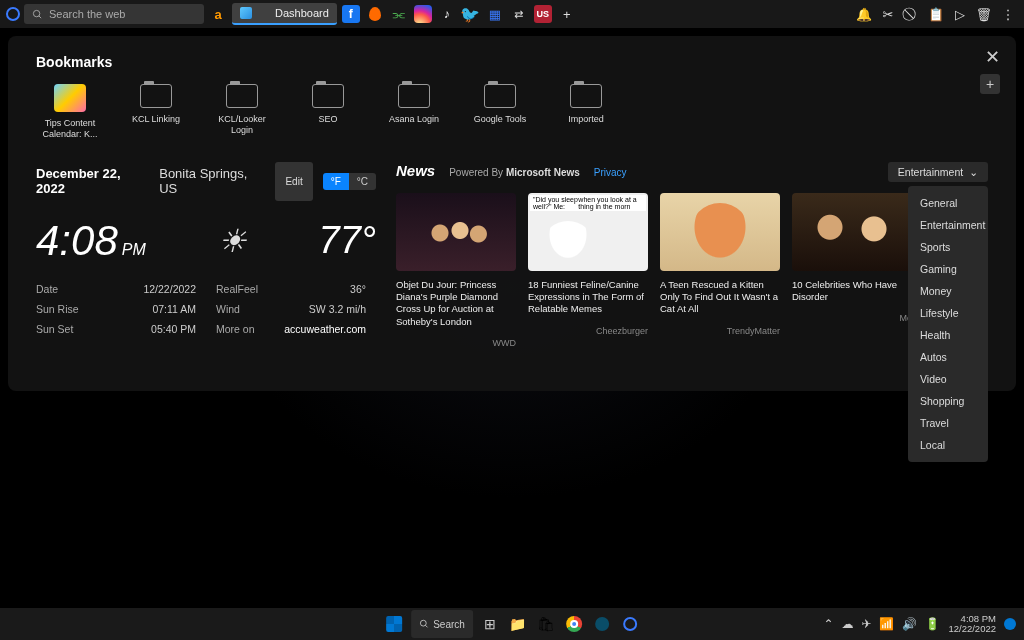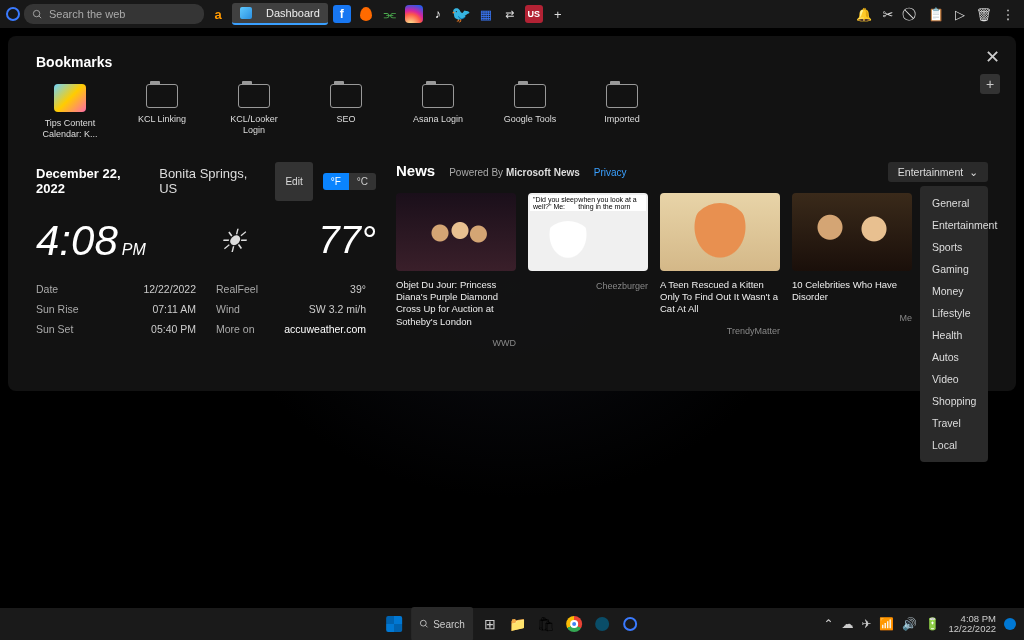--- a/index.html
+++ b/index.html
@@ -3,43 +3,43 @@
 <meta charset="utf-8">
 <style>
 * { margin: 0; padding: 0; box-sizing: border-box; font-family: 'Segoe UI', Arial, sans-serif; }
 body { width: 1024px; height: 640px; background: #000; overflow: hidden; position: relative; }
 
 .desktop-bg { position: absolute; inset: 0; background: radial-gradient(ellipse 400px 300px at 50% 45%, #3a3f5a33, #000 70%); }
 
 
 .browser-bar { position: relative; z-index: 10; height: 28px; background: #181818; display: flex; align-items: center; padding: 0 6px; gap: 4px; }
 .gen-logo { width: 14px; height: 14px; border-radius: 50%; border: 2px solid #3a7afe; }
-.search-web { flex: 0 0 180px; height: 20px; background: #353535; border-radius: 9px; display: flex; align-items: center; padding: 0 8px; gap: 6px; color: #aaa; font-size: 11px; }
+.search-web { flex: 0 0 180px; height: 20px; background: #353535; border-radius: 3px; display: flex; align-items: center; padding: 0 8px; gap: 6px; color: #aaa; font-size: 11px; }
 .search-web svg { flex-shrink: 0; }
 .toolbar-icon { width: 20px; height: 20px; display: flex; align-items: center; justify-content: center; font-size: 13px; color: #ddd; border-radius: 3px; }
-.tab-pill { height: 22px; background: #404040; border-radius: 3px; display: flex; align-items: center; padding: 0 8px; gap: 14px; color: #eee; font-size: 11px; border-bottom: 2px solid #3aa0ff; }
+.tab-pill { height: 22px; background: #404040; border-radius: 3px; display: flex; align-items: center; padding: 0 8px; gap: 23px; color: #eee; font-size: 11px; border-bottom: 2px solid #3aa0ff; }
 .tab-pill .sq { width: 12px; height: 12px; background: linear-gradient(135deg, #5fc9ff, #2a8fe0); border-radius: 2px; }
 .toolbar-spacer { flex: 1; }
 .ic { width: 18px; height: 18px; border-radius: 3px; }
 .ic-fb { background: #1877f2; }
 .ic-carrot { width: 12px; height: 14px; background: #ff6a00; border-radius: 50% 50% 50% 50% / 60% 60% 40% 40%; }
 .ic-share { color: #4caf50; font-size: 14px; }
 .ic-ig { background: radial-gradient(circle at 30% 110%, #fdf497 0%, #fd5949 45%, #d6249f 60%, #285AEB 90%); border-radius: 4px; }
 .ic-tt { color: #fff; font-size: 12px; }
 .ic-tw { color: #1da1f2; font-size: 16px; }
 .ic-grid { color: #3a7afe; }
 .ic-us { background: #b22234; color: #fff; font-size: 9px; font-weight: bold; display: flex; align-items: center; justify-content: center; }
 
 
 .panel { position: relative; z-index: 5; margin: 8px 8px 0 8px; height: 355px; background: rgba(20,20,20,0.92); border-radius: 8px; padding: 18px 28px; color: #fff; }
 .panel-close { position: absolute; top: 10px; right: 16px; font-size: 18px; color: #ccc; cursor: pointer; }
 .panel-add { position: absolute; top: 38px; right: 16px; width: 20px; height: 20px; background: #333; color: #ccc; display: flex; align-items: center; justify-content: center; border-radius: 3px; font-size: 14px; }
 
 .bk-title { font-size: 14px; font-weight: 600; margin-bottom: 14px; }
-.bk-row { display: flex; gap: 24px; }
+.bk-row { display: flex; gap: 18px; }
 .bk-item { width: 68px; display: flex; flex-direction: column; align-items: center; gap: 6px; }
 .bk-icon { width: 32px; height: 24px; border: 1.5px solid #999; border-radius: 3px; position: relative; }
 .bk-icon::before { content: ''; position: absolute; top: -4px; left: 3px; width: 10px; height: 4px; background: #999; border-radius: 1px 1px 0 0; }
 .bk-icon.tips { border: none; background: linear-gradient(135deg, #6dd4ff, #ffcc00, #ff6aa8); height: 28px; border-radius: 4px; }
 .bk-icon.tips::before { display: none; }
 .bk-label { font-size: 9px; color: #ddd; text-align: center; line-height: 1.2; }
 
 .lower { display: flex; margin-top: 22px; gap: 20px; }
 .weather-col { flex: 0 0 340px; }
 .date-row { display: flex; align-items: center; gap: 10px; margin-bottom: 16px; font-size: 13px; }
@@ -58,21 +58,21 @@
 .wicon { font-size: 32px; color: #ddd; }
 .temp { font-size: 38px; font-weight: 300; }
 
 .wtable { display: grid; grid-template-columns: 80px 80px 80px 90px; font-size: 10.5px; color: #ccc; row-gap: 8px; }
 .wtable .lbl { color: #aaa; }
 .wtable .val { text-align: right; }
 .wtable a { color: #fff; text-decoration: none; }
 
 .news-col { flex: 1; position: relative; }
 .news-head { display: flex; align-items: baseline; gap: 14px; margin-bottom: 14px; }
-.news-head h3 { font-size: 15px; font-weight: 600; }
+.news-head h3 { font-size: 15px; font-weight: 600; font-style: italic; }
 .news-head .pb { font-size: 10px; color: #aaa; }
 .news-head .pb b { color: #ddd; font-weight: 600; }
 .news-head .priv { font-size: 10px; color: #3aa0ff; }
 .cat-select { position: absolute; right: 0; top: 0; background: #2a2a2a; color: #ddd; font-size: 10.5px; padding: 4px 10px; border-radius: 3px; display: flex; align-items: center; gap: 6px; }
 
 .cards { display: flex; gap: 12px; }
 .card { width: 120px; }
 .card-img { width: 120px; height: 78px; background: #444; border-radius: 4px; position: relative; overflow: hidden; }
 .card-title { font-size: 9.5px; color: #eee; margin-top: 8px; line-height: 1.3; }
 .card-src { font-size: 9px; color: #888; text-align: right; margin-top: 10px; }
@@ -82,28 +82,28 @@
 .ci1::after { content: ''; position: absolute; left: 20px; top: 20px; width: 80px; height: 50px; background: radial-gradient(circle at 30% 40%, #d4a574 8px, transparent 9px), radial-gradient(circle at 55% 35%, #e8c090 8px, transparent 9px), radial-gradient(circle at 78% 42%, #d4a574 8px, transparent 9px); }
 .ci2 { background: #f0f0f0; }
 .ci2 .meme-top { position: absolute; top: 2px; left: 2px; right: 2px; font-size: 7px; color: #000; background: #fff; padding: 1px 3px; display: flex; justify-content: space-between; }
 .ci2::after { content: ''; position: absolute; left: 15px; top: 28px; width: 50px; height: 45px; background: radial-gradient(ellipse at 50% 30%, #fff 18px, transparent 19px); border-radius: 50% 50% 40% 40%; }
 .ci3 { background: linear-gradient(#e8d4a8, #d4b888); }
 .ci3::after { content: ''; position: absolute; left: 30px; top: 10px; width: 60px; height: 60px; background: radial-gradient(ellipse at 50% 40%, #e89050 25px, transparent 26px); border-radius: 50% 50% 40% 40%; }
 .ci4 { background: linear-gradient(#3a2a1a, #1a0f0a); }
 .ci4::after { content: ''; position: absolute; left: 10px; top: 15px; width: 100px; height: 55px; background: radial-gradient(circle at 28% 35%, #d4a574 12px, transparent 13px), radial-gradient(circle at 72% 38%, #e8c090 12px, transparent 13px); }
 
 
-.dropdown { position: absolute; right: 0; top: 24px; width: 68px; background: #2a2a2a; border-radius: 4px; padding: 6px 0; z-index: 20; }
+.dropdown { position: absolute; right: 0; top: 24px; width: 80px; background: #2a2a2a; border-radius: 4px; padding: 6px 0; z-index: 20; }
 .dropdown div { font-size: 10.5px; color: #ddd; padding: 5px 12px; }
 
 
 .taskbar { position: absolute; bottom: 0; left: 0; right: 0; height: 32px; background: #1a1a1a; display: flex; align-items: center; padding: 0 8px; }
 .taskbar-center { position: absolute; left: 50%; transform: translateX(-50%); display: flex; gap: 6px; align-items: center; }
 .tb-icon { width: 22px; height: 22px; display: flex; align-items: center; justify-content: center; font-size: 14px; border-radius: 3px; }
-.tb-search { display: flex; align-items: center; gap: 4px; height: 34px; padding: 0 8px; background: #2a2a2a; border-radius: 3px; color: #ccc; font-size: 10px; }
+.tb-search { display: flex; align-items: center; gap: 4px; height: 28px; padding: 0 8px; background: #2a2a2a; border-radius: 3px; color: #ccc; font-size: 10px; }
 .win-logo { width: 16px; height: 16px; background: conic-gradient(from 0deg, #0078d4 0 90deg, #0063b1 90deg 180deg, #0078d4 180deg 270deg, #0063b1 270deg); border-radius: 2px; }
 .tray { margin-left: auto; display: flex; align-items: center; gap: 8px; color: #ccc; font-size: 12px; }
 .tray-time { font-size: 9.5px; text-align: right; line-height: 1.1; }
 .notif-badge { width: 12px; height: 12px; background: #0078d4; border-radius: 50%; }
 </style>
 </head>
 <body>
 
 <div class="desktop-bg"></div>
 
@@ -201,21 +201,21 @@
             <span>4:08</span>
             <span class="ampm">PM</span>
           </div>
         <div class="wicon">☀</div>
         <div class="temp">77°</div>
       </div>
       <div class="wtable">
         <span class="lbl">Date</span>
           <span class="val">12/22/2022</span>
         <span class="lbl" style="padding-left:20px">RealFeel</span>
-          <span class="val">39°</span>
+          <span class="val">36°</span>
         <span class="lbl">Sun Rise</span>
           <span class="val">07:11 AM</span>
         <span class="lbl" style="padding-left:20px">Wind</span>
           <span class="val">SW 3.2 mi/h</span>
         <span class="lbl">Sun Set</span>
           <span class="val">05:40 PM</span>
         <span class="lbl" style="padding-left:20px">More on</span>
           <a class="val">accuweather.com</a>
       </div>
     </div>
@@ -250,20 +250,21 @@
           <div class="card-title">Objet Du Jour: Princess Diana's Purple Diamond Cross Up for Auction at Sotheby's London</div>
           <div class="card-src">WWD</div>
         </div>
         <div class="card">
           <div class="card-img ci2">
               <div class="meme-top">
                 <span>"Did you sleep well?"  Me:</span>
                 <span>when you look at a thing in the morn</span>
               </div>
             </div>
+          <div class="card-title">18 Funniest Feline/Canine Expressions in The Form of Relatable Memes</div>
           <div class="card-src">Cheezburger</div>
         </div>
         <div class="card">
           <div class="card-img ci3"></div>
           <div class="card-title">A Teen Rescued a Kitten Only To Find Out It Wasn't a Cat At All</div>
           <div class="card-src">TrendyMatter</div>
         </div>
         <div class="card">
           <div class="card-img ci4"></div>
           <div class="card-title">10 Celebrities Who Have Disorder</div>

